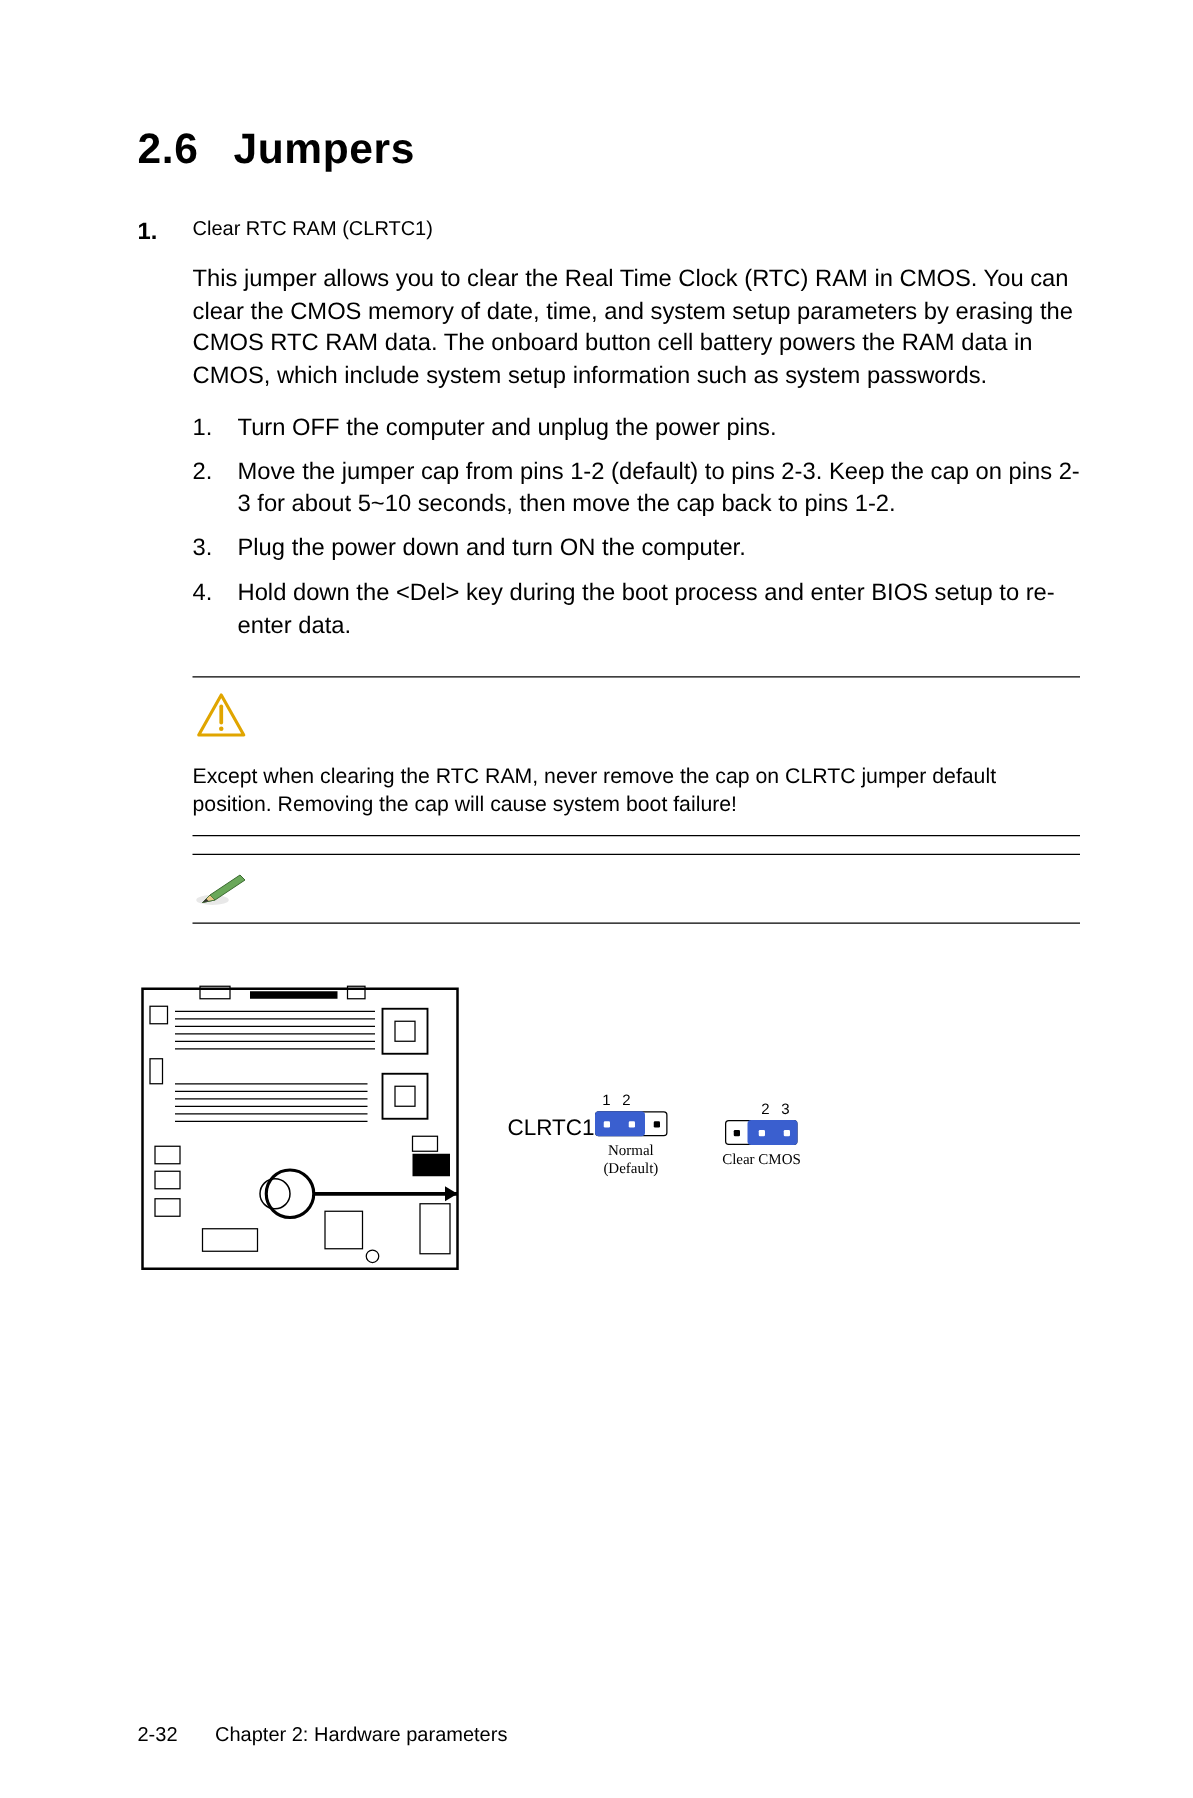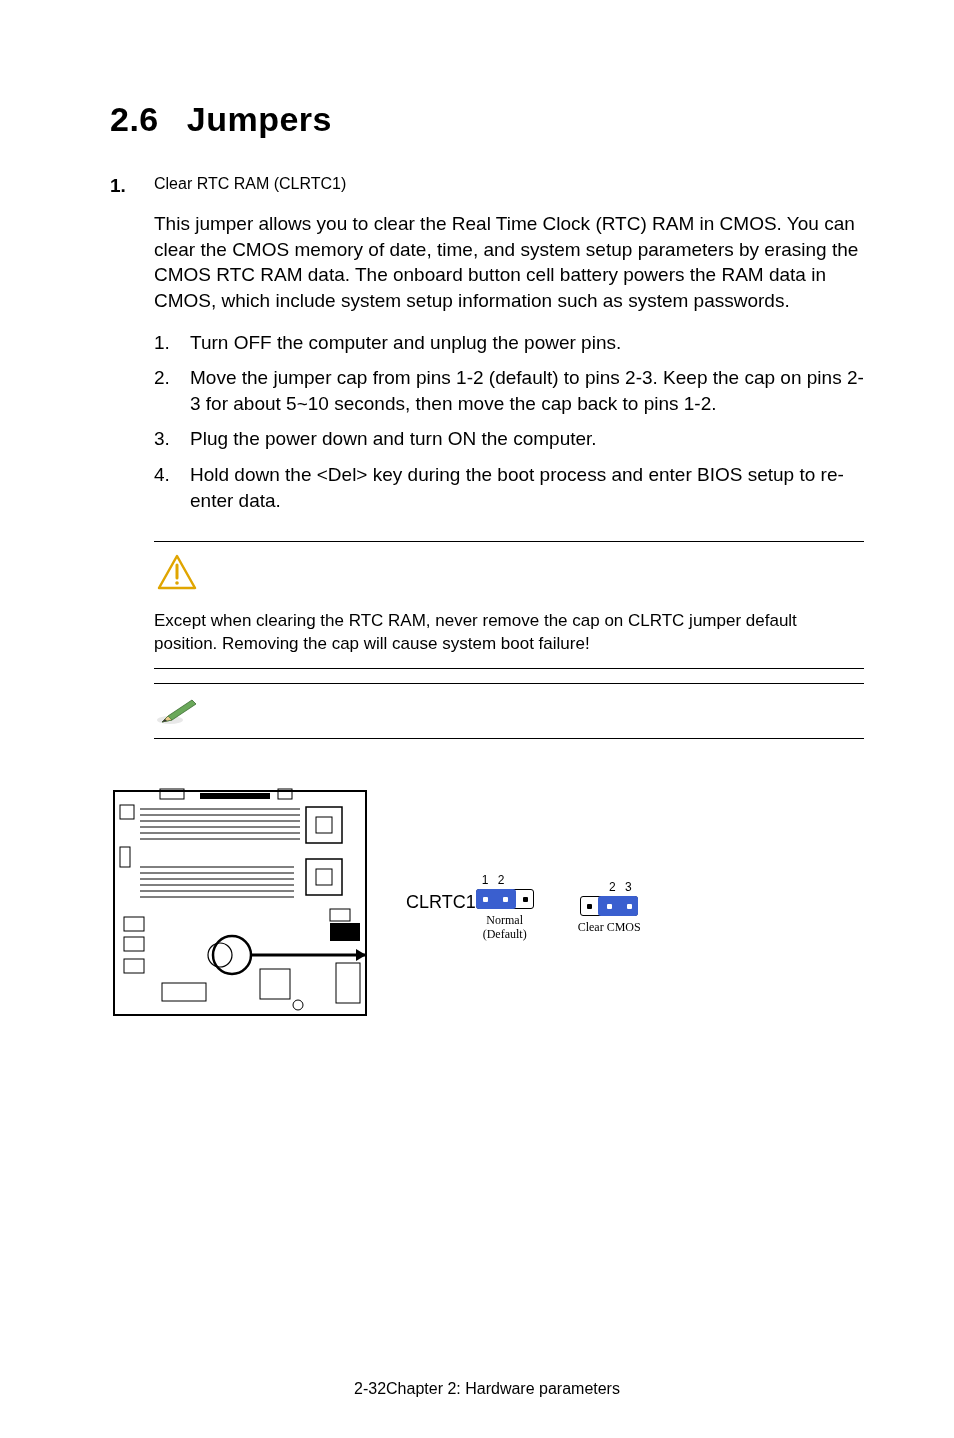--- a/index.html
+++ b/index.html
@@ -17,21 +17,21 @@
   .ol-item .n { width: 36px; flex: none; }
   .ol-item .t { flex: 1; }
   .note-wrap { margin-top: 18px; margin-left: 44px; }
   .note-block { border-top: 1px solid #000; border-bottom: 1px solid #000; padding: 12px 6px 12px 0; display: flex; align-items: flex-start; gap: 20px; margin-bottom: 14px; flex-direction: column; }
   .note-block .icon { width: 46px; flex: none; display:flex; justify-content:center; }
   .note-block .txt { font-size: 17px; line-height: 1.35; flex:1; }
   .warn-tri { width: 40px; height: 36px; }
   .pencil { width: 42px; height: 30px; }
   .figure { margin-top: 34px; margin-left: 0px; display: flex; align-items: center; gap: 36px; }
   .caption { font-size: 17px; font-weight: bold; margin-top: 12px; margin-left: 12px; }
-  .footer { margin-top: auto; display: flex; justify-content: center; font-size: 16px; padding-top: 20px; }
+  .footer { margin-top: auto; display: flex; justify-content: flex-start; font-size: 16px; padding-top: 20px; gap: 30px; }
   
   .jumper-side { display:flex; flex-direction:row; align-items:center; }
   .jumper-title { font-size:18px; margin-bottom:10px; }
   .jumper-row { display:flex; gap:44px; align-items:center; }
   .jumper-col { display:flex; flex-direction:column; align-items:center; }
   .pin-labels { font-size:12px; letter-spacing:3px; margin-bottom:2px; min-height:14px; }
   .jumper-body { width:58px; height:20px; border:1.5px solid #000; border-radius:3px; position:relative; background:#fff; display:flex; align-items:center; }
   .jumper-body .cap { position:absolute; height:20px; border-radius:3px; background:#3a5fcf; top:-1px; }
   .cap12 { left:-1px; width:40px; }
   .cap23 { right:-1px; width:40px; }

